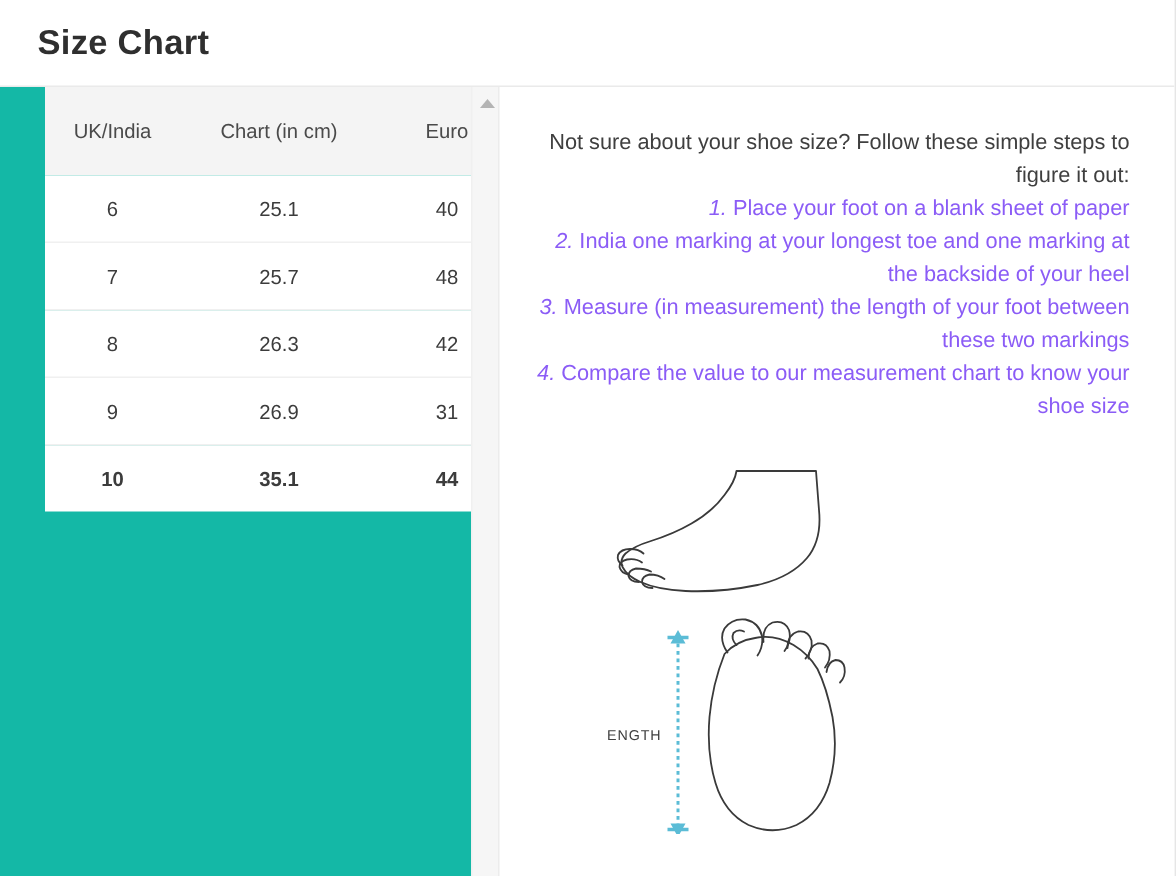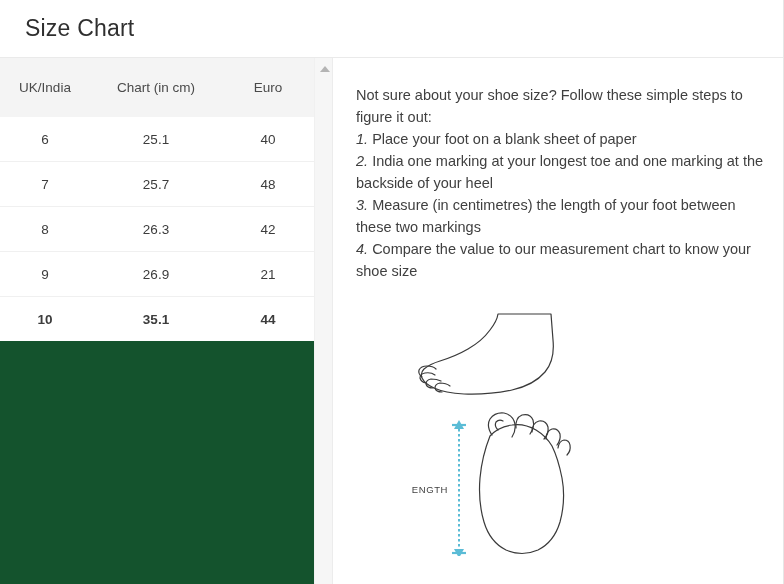--- a/index.html
+++ b/index.html
@@ -27,21 +27,21 @@
   .title-bar {
     height: 58px;
     box-sizing: border-box;
     border-bottom: 1px solid #eaeaea;
     display: flex;
     align-items: center;
     background: #ffffff;
   }
   .title-text {
     font-size: 23px;
-    font-weight: 400;
+    font-weight: 700;
     color: #2f2f2f;
     padding-left: 25px;
     letter-spacing: 0.2px;
     line-height: 1;
   }
   
   .body-split {
     display: flex;
     height: 526px;
     align-items: stretch;
@@ -54,21 +54,22 @@
     height: 526px;
     box-sizing: border-box;
     border-right: 1px solid #ececec;
     background: #ffffff;
     overflow: hidden;
   }
   .table-scrollarea {
     width: 314px;
     height: 526px;
     overflow: hidden;
-    background: #14532d;
+    background: #14b8a6;
+    padding-left: 30px;
   }
   .size-table {
     width: 314px;
     border-collapse: collapse;
     table-layout: fixed;
   }
   .size-table th {
     background: #f4f4f4;
     font-size: 13.5px;
     font-weight: 400;
@@ -118,39 +119,40 @@
     border-left: 5px solid transparent;
     border-right: 5px solid transparent;
     border-bottom: 6px solid #b4b4b4;
   }
 
   
   .info-panel {
     flex: 1 1 auto;
     height: 526px;
     box-sizing: border-box;
-    padding: 26px 16px 0 23px;
-    background: #ffffff;
-    overflow: hidden;
+    padding: 26px 30px 0 23px;
+    background: #ffffff;
+    overflow: hidden;
+    text-align: right;
   }
   .intro {
     font-size: 14.5px;
     line-height: 22px;
     color: #3f3f3f;
     margin: 0 0 0 0;
   }
   .steps {
     margin: 0;
     padding: 0;
     list-style: none;
   }
   .step {
     font-size: 14.5px;
     line-height: 22px;
-    color: #404040;
+    color: #8b5cf6;
   }
   .step-num {
     font-style: italic;
   }
   
   .illustration {
     margin-top: 24px;
     display: flex;
     justify-content: center;
   }
@@ -188,21 +190,21 @@
               <td>48</td>
             </tr>
             <tr>
               <td>8</td>
               <td>26.3</td>
               <td>42</td>
             </tr>
             <tr>
               <td>9</td>
               <td>26.9</td>
-              <td>21</td>
+              <td>31</td>
             </tr>
             <tr>
               <td>10</td>
               <td>35.1</td>
               <td>44</td>
             </tr>
           </tbody>
         </table>
       </div>
       <div class="scroll-track">
@@ -218,21 +220,21 @@
         <div class="step">
           <span class="step-num">1.</span>
           <span>Place your foot on a blank sheet of paper</span>
         </div>
         <div class="step">
           <span class="step-num">2.</span>
           <span>India one marking at your longest toe and one marking at the backside of your heel</span>
         </div>
         <div class="step">
           <span class="step-num">3.</span>
-          <span>Measure (in centimetres) the length of your foot between these two markings</span>
+          <span>Measure (in measurement) the length of your foot between these two markings</span>
         </div>
         <div class="step">
           <span class="step-num">4.</span>
           <span>Compare the value to our measurement chart to know your shoe size</span>
         </div>
       </div>
 
       <div class="illustration">
         <svg width="300" height="250" viewBox="0 0 300 250">
 

